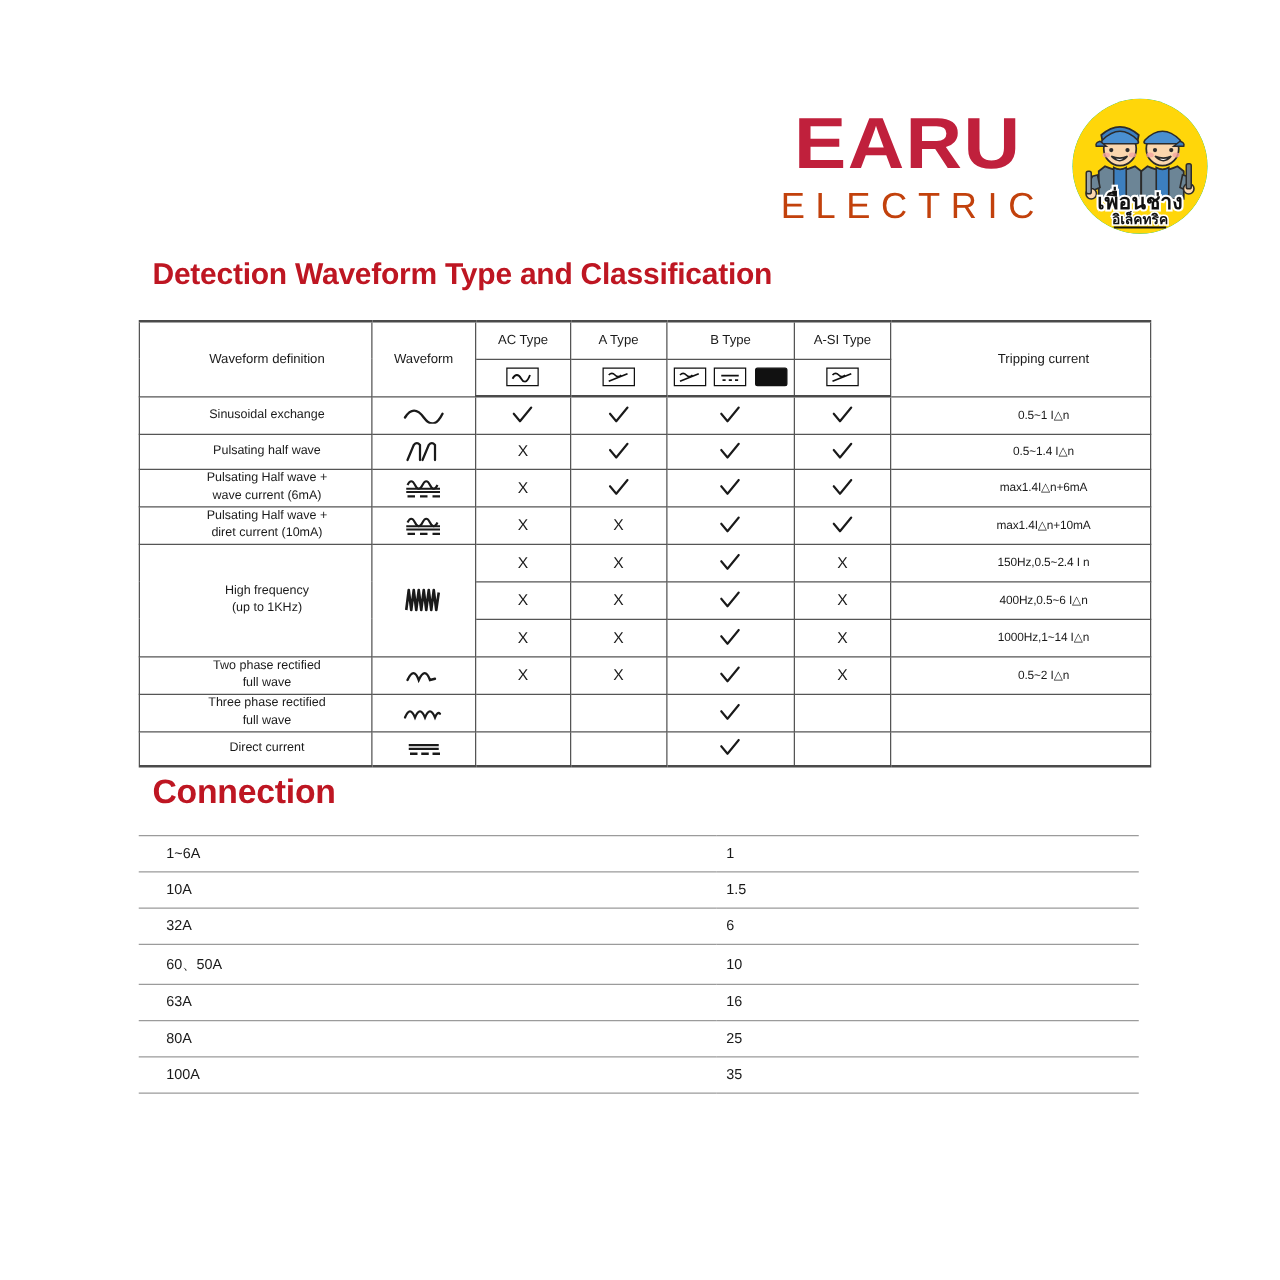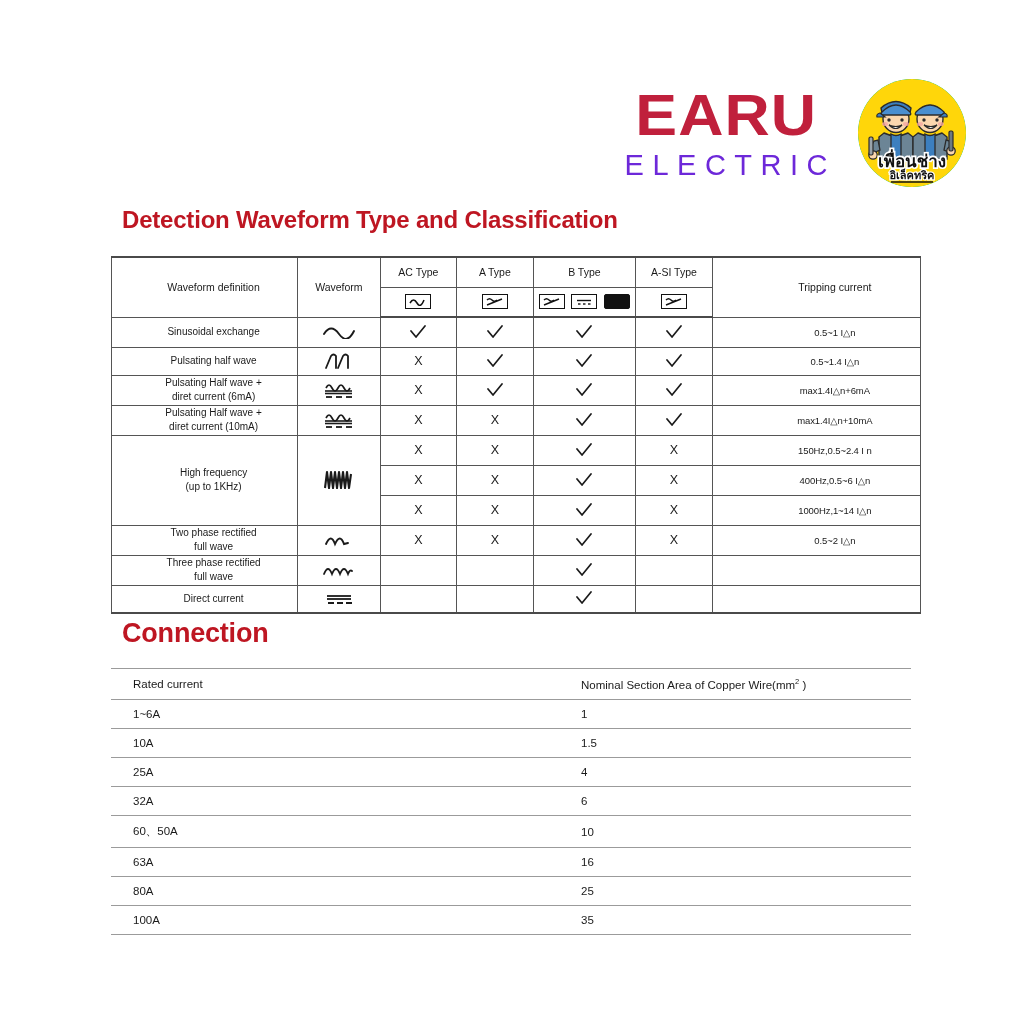--- a/index.html
+++ b/index.html
@@ -39,21 +39,21 @@
     font-size: 58px;
     letter-spacing: 1px;
     color: #C0203C;
     transform: scaleX(1.08);
   }
   #earu-sub {
     font-family: "Liberation Sans", sans-serif;
     font-weight: normal;
     font-size: 29px;
     letter-spacing: 8.5px;
-    color: #6d28d9;
+    color: #c2410c;
     margin-top: 7px;
     margin-left: 8px;
   }
   #badge {
     position: relative;
     width: 108px; height: 108px;
     border-radius: 50%;
     background: #22c55e;
     overflow: hidden;
     flex: 0 0 auto;
@@ -323,21 +323,21 @@
           <svg width="18" height="15" viewBox="0 0 18 15">
               <path d="M2 6 L7 12 L16 1" fill="none" stroke="#1a1a1a" stroke-width="1.7" stroke-linecap="round" stroke-linejoin="round"></path>
             </svg>
         </td>
         <td class="c-trip trip-cell">0.5~1.4 I△n</td>
       </tr>
 
       <tr>
         <td class="c-def def-cell" style="height:30px">
           <div>Pulsating Half wave +</div>
-          <div>diret current (6mA)</div>
+          <div>wave current (6mA)</div>
         </td>
         <td class="c-wave wavecell">
           <svg width="36" height="20" viewBox="0 0 36 20">
             <path d="M5 8 q3 -6 6 0 t6 0 t6 0 t6 0" fill="none" stroke="#1a1a1a" stroke-width="1.7"></path>
             <line x1="4" y1="11" x2="31" y2="11" stroke="#1a1a1a" stroke-width="1.6"></line>
             <line x1="4" y1="13.5" x2="31" y2="13.5" stroke="#1a1a1a" stroke-width="1.6"></line>
             <line x1="5" y1="17" x2="11" y2="17" stroke="#1a1a1a" stroke-width="1.8"></line>
             <line x1="15" y1="17" x2="21" y2="17" stroke="#1a1a1a" stroke-width="1.8"></line>
             <line x1="25" y1="17" x2="31" y2="17" stroke="#1a1a1a" stroke-width="1.8"></line>
           </svg>
@@ -498,36 +498,28 @@
         <td class="c-trip trip-cell thick-bot"></td>
       </tr>
     </tbody>
   </table>
 
   <div class="section-title" id="title-connection">Connection</div>
 
   <table id="conn-table">
     <tbody>
       <tr>
-        <td class="col-a">Rated current</td>
-        <td class="col-b"><span>Nominal Section Area of Copper Wire(mm</span><span class="sup">2</span><span> )</span></td>
-      </tr>
-      <tr>
         <td class="col-a">1~6A</td>
         <td class="col-b">1</td>
       </tr>
       <tr>
         <td class="col-a">10A</td>
         <td class="col-b">1.5</td>
       </tr>
       <tr>
-        <td class="col-a">25A</td>
-        <td class="col-b">4</td>
-      </tr>
-      <tr>
         <td class="col-a">32A</td>
         <td class="col-b">6</td>
       </tr>
       <tr>
         <td class="col-a">60、50A</td>
         <td class="col-b">10</td>
       </tr>
       <tr>
         <td class="col-a">63A</td>
         <td class="col-b">16</td>

